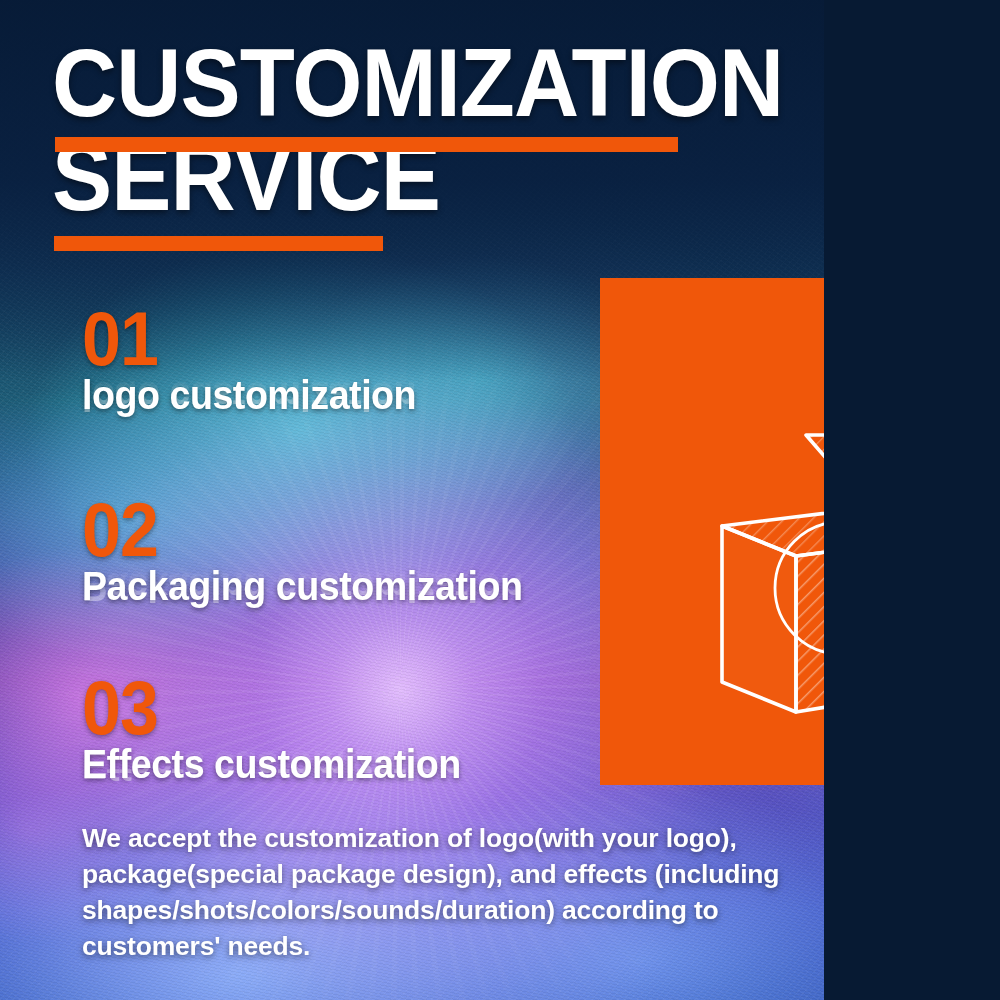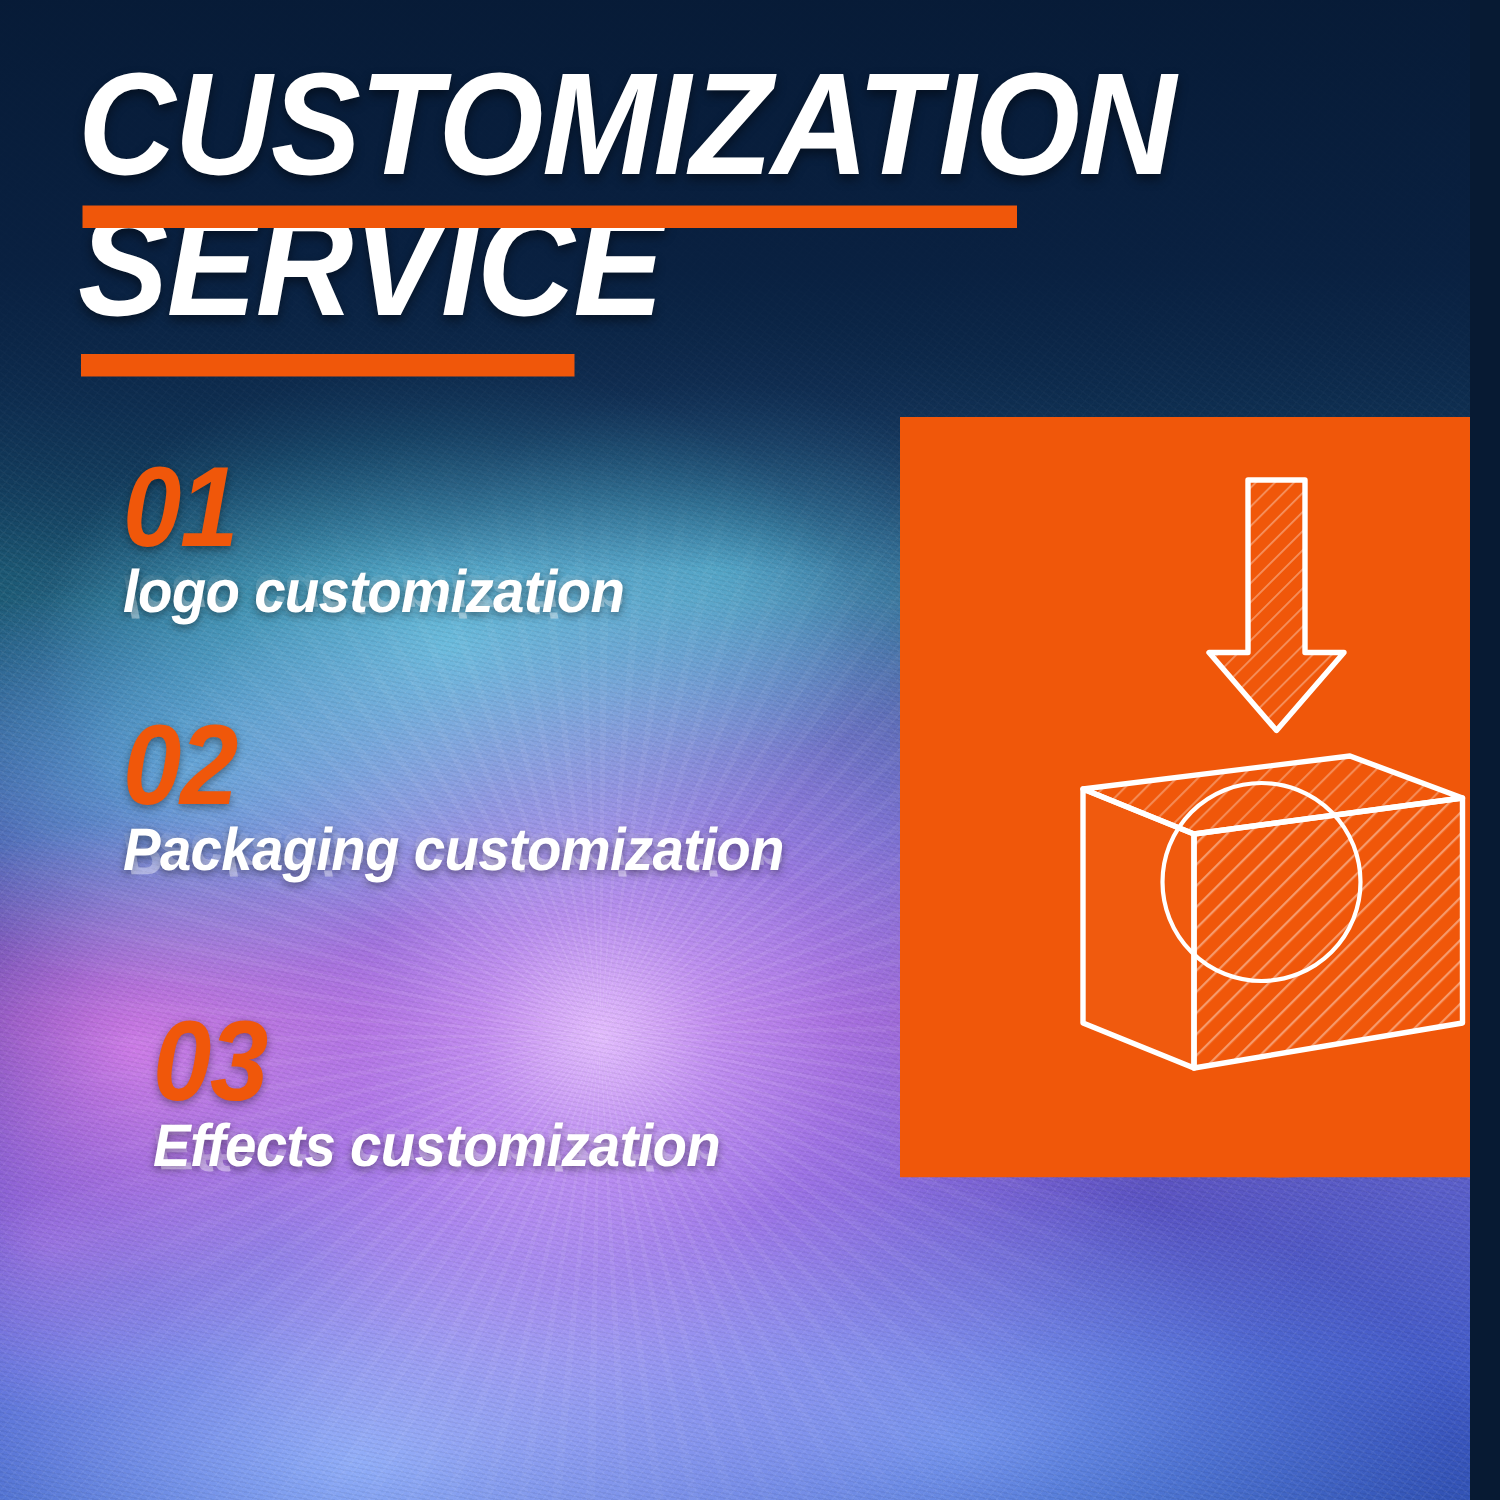--- a/index.html
+++ b/index.html
@@ -5,24 +5,23 @@
 <style>
   * { margin:0; padding:0; box-sizing:border-box; }
   html, body {
     width:1000px; height:1000px; overflow:hidden;
     background:#071a33;
     font-family:"Liberation Sans", sans-serif;
   }
 
   #poster {
     position:relative;
-    width:980px; height:1000px;
+    width:824px; height:1000px;
     overflow:hidden;
     background:#0a2347;
-    font-style:italic;
   }
 
   
   .bg-layer { position:absolute; inset:0; }
   
   .bg-base2 {
     background:linear-gradient(180deg,#07203f 0%,#0a2347 15%,#11375a 27%,
       #1d5c77 40%,#3a4f9e 56%,#5b3f9c 68%,#4b49b8 80%,#3f56c4 91%,#3253b5 100%);
   }
 
@@ -109,22 +108,22 @@
     position:absolute;
     height:15px;
     background:#f0570a;
   }
   .rule.r1 { left:55px; top:137px; width:623px; }
   .rule.r2 { left:54px; top:236px; width:329px; }
 
   
   .item { position:absolute; left:82px; }
   .item.i1 { top:306px; }
-  .item.i2 { top:478px; }
-  .item.i3 { top:675px;margin-left:20px; }
+  .item.i2 { top:497px; }
+  .item.i3 { top:675px; }
 
   .item-num {
     color:#f0570a;
     font-family:"Liberation Sans", sans-serif;
     font-weight:bold;
     font-size:76px;
     line-height:.86;
     letter-spacing:-1px;
     transform:scaleX(.92);
     transform-origin:left center;
@@ -240,20 +239,21 @@
   </div>
 
   <div class="item i3">
     <div class="item-num">03</div>
     <div class="item-label-wrap">
       <div class="item-label">Effects customization</div>
       <div class="item-reflect">Effects customization</div>
     </div>
   </div>
 
+  <div class="paragraph">We accept the customization of logo(with your logo), package(special package design), and effects (including shapes/shots/colors/sounds/duration) according to customers' needs.</div>
 
   <div class="circle"></div>
 
   <div class="illus" style="z-index:3;">
     <svg viewBox="0 0 400 507" xmlns="http://www.w3.org/2000/svg">
       <defs>
         <pattern id="hx1" width="9" height="9" patternTransform="rotate(45)" patternUnits="userSpaceOnUse">
           <line x1="0" y1="0" x2="0" y2="9" stroke="#ffffff" stroke-width="2.4" stroke-opacity="0.34"></line>
         </pattern>
         <pattern id="hx2" width="10" height="10" patternTransform="rotate(45)" patternUnits="userSpaceOnUse">

